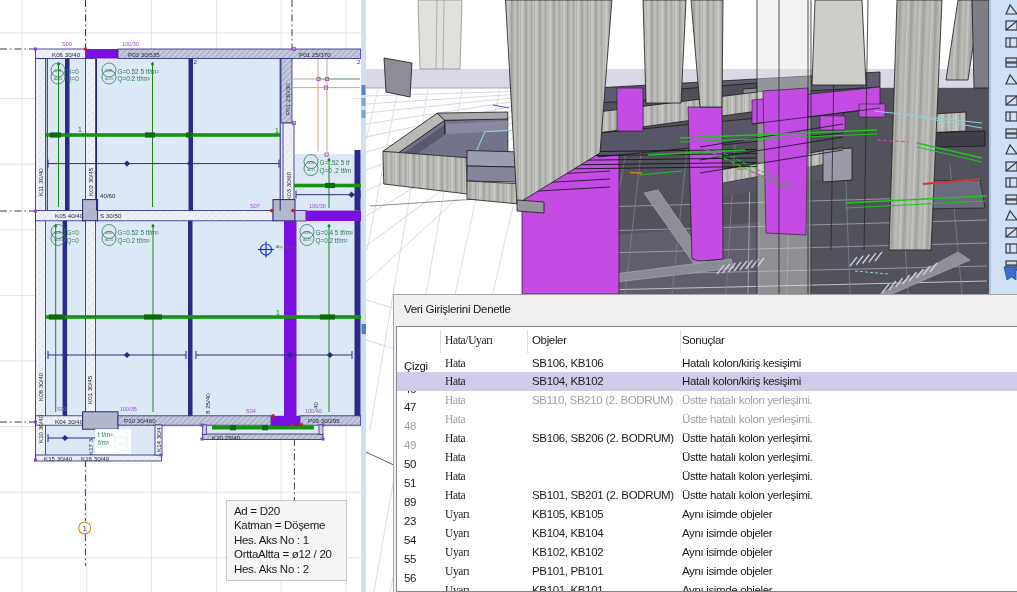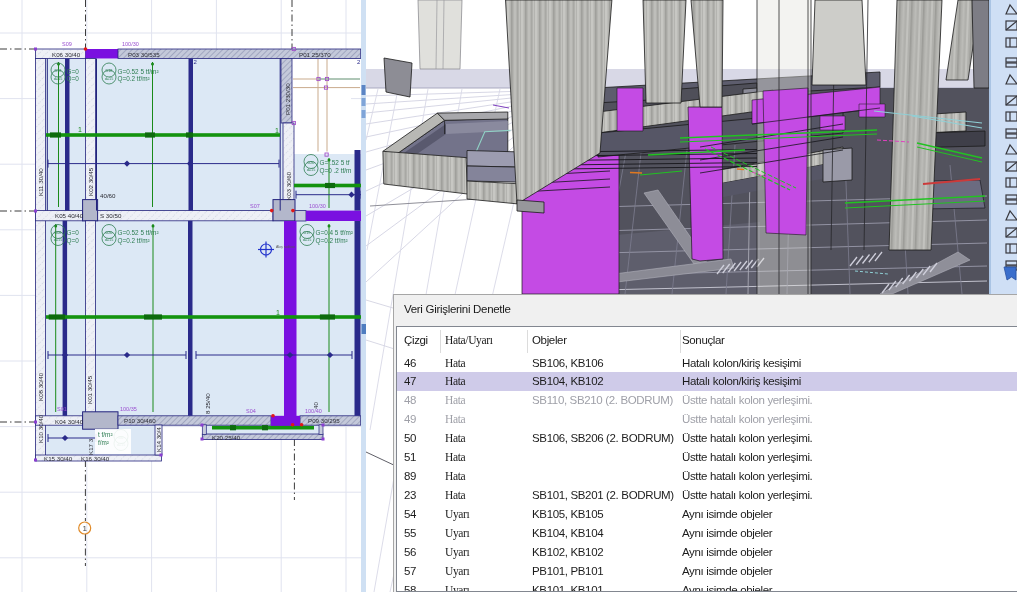--- a/index.html
+++ b/index.html
@@ -12,21 +12,21 @@
        border-left:1px solid #a6a6a6;border-top:1px solid #a6a6a6;box-sizing:border-box;}
   #dlg .title{position:absolute;left:10px;top:8px;font-size:11.5px;letter-spacing:-0.3px;color:#1a1a1a;}
   #tbl{position:absolute;left:2px;top:31px;width:640px;height:266px;background:#fff;
        border:1px solid #828790;box-sizing:border-box;overflow:hidden;}
   .hdrsep{position:absolute;top:3px;height:23px;width:1px;background:#dcdcdc;}
   .hdr{position:absolute;top:0;height:26px;line-height:26px;font-size:11.5px;letter-spacing:-0.35px;color:#1a1a1a;}
   .row{position:absolute;left:0;width:640px;height:18.6px;line-height:18.6px;font-size:11.5px;letter-spacing:-0.35px;color:#1c1c1c;}
   .row span{position:absolute;top:0;height:18.6px;line-height:18.6px;white-space:nowrap;}
   .row.sel{background:#cfcbe9;}
   .row.gray{color:#9fA0a8;}
-  .c1{left:7px;} .c2{left:48px;font-family:Liberation Serif, serif;} .c3{left:135px;} .c4{left:285px;}
+  .c1{left:7px;margin-top:26px;} .c2{left:48px;font-family:Liberation Serif, serif;} .c3{left:135px;} .c4{left:285px;}
   
   #tip{left:226px;top:500px;width:121px;height:81px;background:#f5f5f5;
        border:1px solid #c8c8c8;box-sizing:border-box;font-size:11.5px;letter-spacing:-0.3px;color:#1a1a1a;
        line-height:14.4px;padding:3px 0 0 7px;}
 </style>
 </head>
 <body>
 <div id="app">
 
   <div class="abs" id="pane3d" style="left:366px;top:0;width:651px;height:592px;background:#fff;">
@@ -502,20 +502,21 @@
         </g>
 <text x="276" y="248" font-size="3.5" fill="#555">Akış noktası</text>
 <rect x="361" y="0" width="5" height="592" fill="#cfe0f3"></rect>
 <rect x="361.5" y="85" width="4" height="10" fill="#5b84c4"></rect>
 <rect x="361.5" y="98" width="4" height="8" fill="#7fa4d8"></rect>
 <rect x="361.5" y="110" width="4" height="8" fill="#7fa4d8"></rect>
 <rect x="361.5" y="324" width="4.5" height="10" fill="#4f7dc0"></rect>
       </svg>
   </div>
 
+  <div class="abs" id="tip">Ad = D20<br>Katman = Döşeme<br>Hes. Aks No : 1<br>OrttaAltta = ø12 / 20<br>Hes. Aks No : 2</div>
 
   <div class="abs" id="dlg">
     <div class="title">Veri Girişlerini Denetle</div>
     <div id="tbl">
       <div class="hdrsep" style="left:42.8px;"></div>
       <div class="hdrsep" style="left:129.5px;"></div>
       <div class="hdrsep" style="left:283px;"></div>
       <div class="hdr c1">Çizgi</div>
         <div class="hdr c2">Hata/Uyarı</div>
       <div class="hdr c3">Objeler</div>

